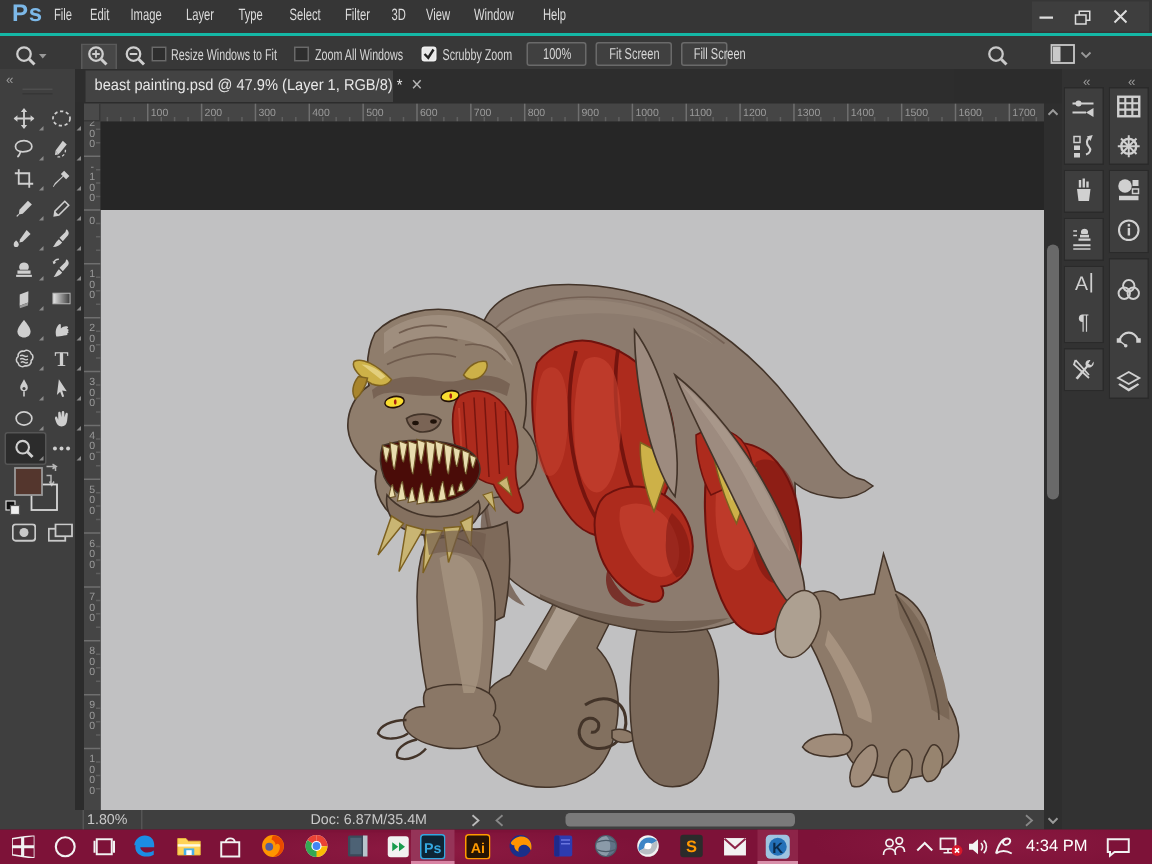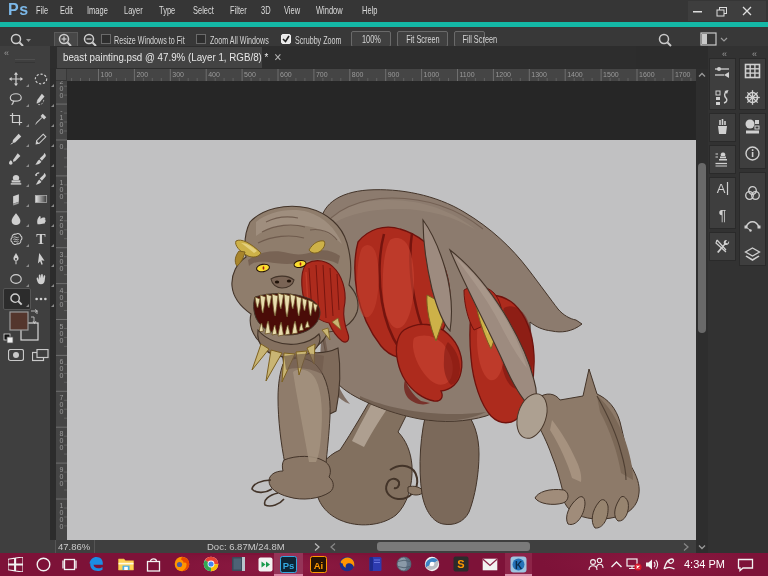--- a/index.html
+++ b/index.html
@@ -1,21 +1,21 @@
 <!DOCTYPE html>
 <html><head>
 <meta charset="utf-8">
 <style>
 html,body{margin:0;padding:0;width:768px;height:576px;overflow:hidden;background:#2c2c2c;font-family:"Liberation Sans",sans-serif;}
 .abs{position:absolute;}
 #menubar{left:0;top:0;width:768px;height:22px;background:#363636;}
 .menuitem{position:absolute;top:4px;font-size:11px;color:#dcdcdc;transform:scaleX(0.68);transform-origin:0 50%;white-space:nowrap;}
 #pslogo{position:absolute;left:8px;top:1px;font-size:16px;font-weight:bold;color:#7cb8e8;letter-spacing:0.5px;}
 #winctl{position:absolute;left:688px;top:1px;width:78px;height:20px;background:#3e3e3e;}
-#optionsbar{left:0;top:22px;width:768px;height:24px;background:#383838;border-top:5px solid #14b8a6;box-sizing:border-box;}
+#optionsbar{left:0;top:22px;width:768px;height:24px;background:#383838;border-top:2px solid #14b8a6;box-sizing:border-box;}
 .opttext{position:absolute;top:7px;font-size:10.5px;color:#d6d6d6;transform:scaleX(0.68);transform-origin:0 50%;white-space:nowrap;}
 .cb{position:absolute;top:7px;width:10px;height:10px;background:#2e2e2e;border:1px solid #6a6a6a;box-sizing:border-box;}
 .btn{position:absolute;top:4px;height:16px;background:#404040;border:1px solid #6a6a6a;border-radius:2px;font-size:10.5px;color:#d6d6d6;text-align:center;line-height:14px;box-sizing:border-box;}
 .btn span{display:inline-block;transform:scaleX(0.7);transform-origin:50% 50%;white-space:nowrap;}
 #tabbar{left:0;top:46px;width:636px;height:22px;background:#2d2d2d;}
 #tab{position:absolute;left:57px;top:1px;width:205px;height:21px;background:#434343;color:#e8e8e8;font-size:10.5px;line-height:21px;white-space:nowrap;}
 #tab .tt{display:inline-block;transform:scaleX(0.93);transform-origin:0 50%;}
 #tools{left:0;top:46px;width:50px;height:507px;background:#3f3f3f;}
 #hruler{left:67px;top:69px;width:629px;height:12px;background:#454545;}
 #vruler{left:56px;top:81px;width:11px;height:459px;background:#454545;}
@@ -616,22 +616,22 @@
       <circle cx="6.5" cy="14.5" r="1.2" fill="#d0d0d0"></circle>
     </svg>
     <svg class="abs" style="left:36px;top:200px" width="17" height="17" viewBox="0 0 17 17">
       <path d="M8.5 2 L15.5 6 L8.5 10 L1.5 6 Z" fill="none" stroke="#d0d0d0" stroke-width="1.3"></path>
       <path d="M2.5 9.5 L8.5 13 L14.5 9.5 L15.5 10.5 L8.5 15 L1.5 10.5 Z" fill="#d0d0d0"></path>
     </svg>
   </div>
 
 <div class="abs" id="statusrow">
   <div class="abs" style="left:5px;top:0px;width:38px;height:13px;border-left:1px solid #555;border-right:1px solid #555"></div>
-  <span style="position:absolute;left:8px;top:1px">47.86%</span>
-  <span style="position:absolute;left:157px;top:1px">Doc: 6.87M/24.8M</span>
+  <span style="position:absolute;left:8px;top:1px">1.80%</span>
+  <span style="position:absolute;left:157px;top:1px">Doc: 6.87M/35.4M</span>
   <svg class="abs" style="left:262px;top:2px" width="10" height="10">
       <path d="M3 1.5 l4 3.5 l-4 3.5" stroke="#bbb" stroke-width="1.2" fill="none"></path>
     </svg>
   <svg class="abs" style="left:278px;top:2px" width="10" height="10">
       <path d="M7 1.5 l-4 3.5 l4 3.5" stroke="#888" stroke-width="1.2" fill="none"></path>
     </svg>
   <div class="abs" style="left:327px;top:2px;width:153px;height:9px;background:#7a7a7a;border-radius:3px"></div>
   <svg class="abs" style="left:631px;top:2px" width="10" height="10">
       <path d="M3 1.5 l4 3.5 l-4 3.5" stroke="#888" stroke-width="1.2" fill="none"></path>
     </svg>

